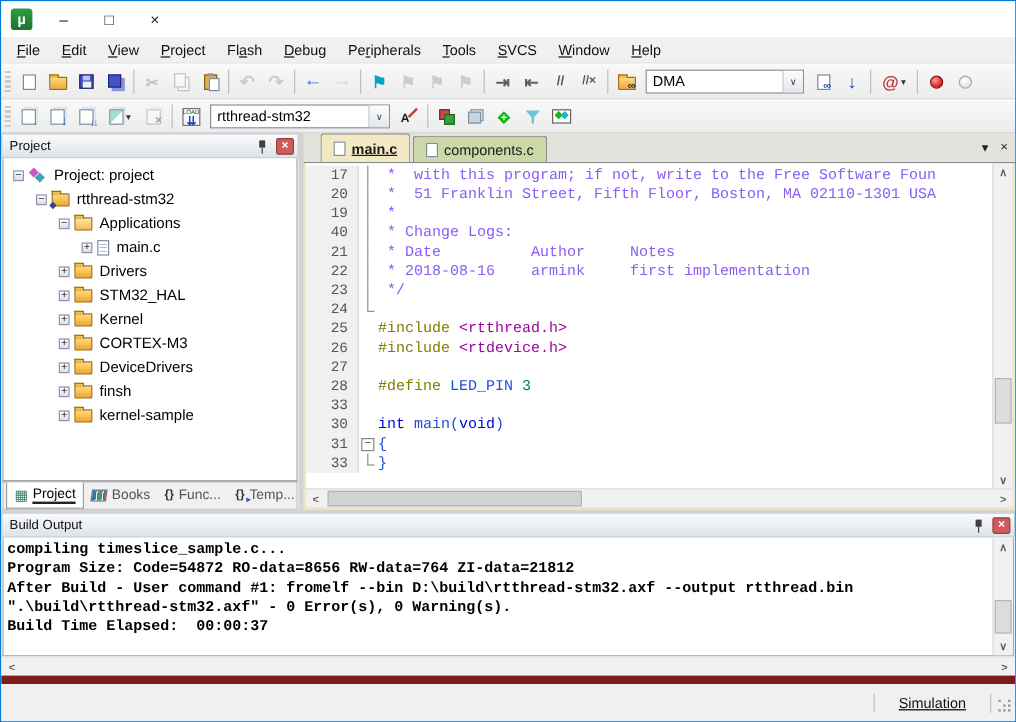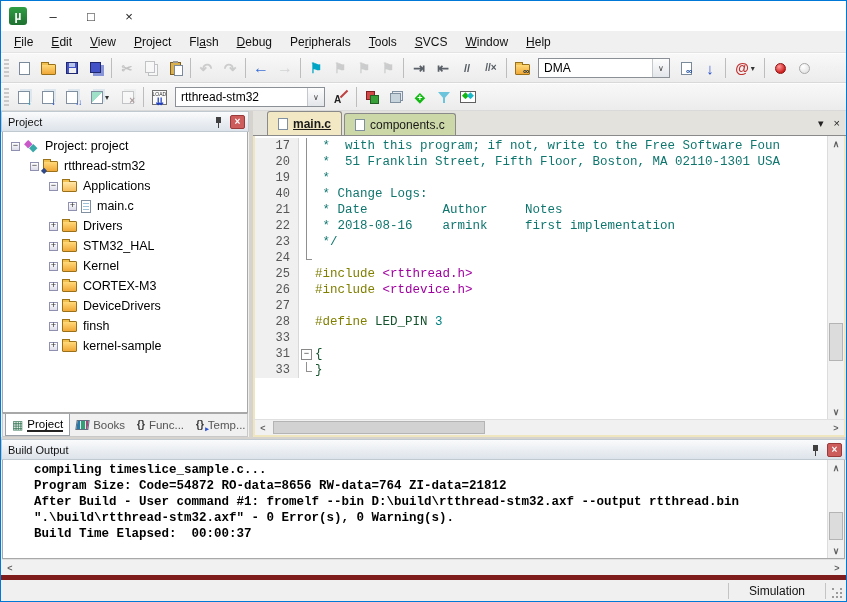--- a/index.html
+++ b/index.html
@@ -135,39 +135,39 @@
   .code{flex:1;background:#fff;overflow:hidden;font-family:"Liberation Mono","DejaVu Sans Mono",monospace;
     font-size:12.5px;line-height:16px;padding-top:2px;}
   .cl{display:flex;height:16px;white-space:pre;}
   .ln{width:44px;flex:none;text-align:right;padding-right:8px;color:#555;background:#f0f0f0;border-right:1px solid #d8d8d8;font-size:12px;}
   .fold{width:16px;flex:none;position:relative;}
   .fm-line::before{content:"";position:absolute;left:7px;top:0;bottom:0;width:1px;background:#909090;}
   .fm-end::before{content:"";position:absolute;left:7px;top:0;height:9px;width:5px;border-left:1px solid #909090;border-bottom:1px solid #909090;}
   .fm-box::before{content:"−";position:absolute;left:2px;top:3px;width:9px;height:9px;border:1px solid #888;background:#fff;
     font-size:9px;line-height:8px;text-align:center;color:#333;}
   .codeseg{white-space:pre;}
-  .s-c{color:#0f766e;} .s-d{color:#7f7f00;} .s-h{color:#a000a0;} .s-k{color:#0000dd;} .s-n{color:#008080;} .s-t{color:#14532d;}
+  .s-c{color:#8b5cf6;} .s-d{color:#7f7f00;} .s-h{color:#a000a0;} .s-k{color:#0000dd;} .s-n{color:#008080;} .s-t{color:#1d4ed8;}
   
   .vsb{width:17px;background:#f1f1f1;border-left:1px solid #dcdcdc;display:flex;flex-direction:column;flex:none;}
   .sb-btn{height:15px;display:flex;align-items:center;justify-content:center;color:#606060;font-size:9px;flex:none;font-weight:bold;}
   .vtrack{flex:1;position:relative;}
   .vthumb{position:absolute;left:1px;right:1px;background:#dcdcdc;border:1px solid #b4b4b4;}
   .hsb{height:16px;background:#f1f1f1;border-top:1px solid #e0e0e0;display:flex;align-items:stretch;flex:none;}
   .hsb .sb-btn{height:auto;width:16px;}
   .htrack{flex:1;position:relative;}
   .hthumb{position:absolute;top:1px;bottom:1px;background:#d2d2d2;border:1px solid #b4b4b4;}
   .ed-bottom-frame{height:2px;background:#efe6bf;flex:none;}
   
   .build-panel{height:138px;flex:none;display:flex;flex-direction:column;background:#f0f0f0;border-top:2px solid #d6d3ce;}
-  .bo-body{flex:1;display:flex;min-height:0;margin:0 1px;border:1px solid #a8a8a8;border-top:none;background:#fff;padding-left:28px;}
+  .bo-body{flex:1;display:flex;min-height:0;margin:0 1px;border:1px solid #a8a8a8;border-top:none;background:#fff;}
   .bo-text{flex:1;overflow:hidden;font-family:"Liberation Mono","DejaVu Sans Mono",monospace;font-size:12.5px;
     font-weight:bold;line-height:16px;padding:2px 0 0 3px;color:#000;}
   .bo-line{white-space:pre;height:16px;}
   
-  .statusbar{height:26px;flex:none;background:#f0f0f0;border-top:5px solid #7f1d1d;display:flex;align-items:center;}
+  .statusbar{height:38px;flex:none;background:#f0f0f0;border-top:7px solid #7f1d1d;display:flex;align-items:center;text-decoration:underline;}
   .sb-fill{flex:1;}
   .sb-sep{width:1px;height:16px;background:#c4c4c4;margin:0 6px;}
   .sb-mode{font-size:12px;color:#111;padding:0 14px;}
   .gripdots{width:12px;height:12px;position:relative;margin:6px 2px 0 0;}
   .gripdots::before{content:"";position:absolute;width:2px;height:2px;background:#9a9a9a;
     box-shadow:8px 8px 0 #9a9a9a,8px 4px 0 #9a9a9a,4px 8px 0 #9a9a9a,8px 0 0 #9a9a9a,0 8px 0 #9a9a9a,4px 4px 0 #9a9a9a;}
 </style>
 </head>
 <body>
 
@@ -454,20 +454,21 @@
             <span class="cl"><span class="ln">40</span><span class="fold fm-line"></span><span class="codeseg s-c"> * Change Logs:</span></span>
             <span class="cl"><span class="ln">21</span><span class="fold fm-line"></span><span class="codeseg s-c"> * Date          Author     Notes</span></span>
             <span class="cl"><span class="ln">22</span><span class="fold fm-line"></span><span class="codeseg s-c"> * 2018-08-16    armink     first implementation</span></span>
             <span class="cl"><span class="ln">23</span><span class="fold fm-line"></span><span class="codeseg s-c"> */</span></span>
             <span class="cl"><span class="ln">24</span><span class="fold fm-end"></span></span>
             <span class="cl"><span class="ln">25</span><span class="fold"></span><span class="codeseg s-d">#include</span><span class="codeseg s-t"> </span><span class="codeseg s-h">&lt;rtthread.h&gt;</span></span>
             <span class="cl"><span class="ln">26</span><span class="fold"></span><span class="codeseg s-d">#include</span><span class="codeseg s-t"> </span><span class="codeseg s-h">&lt;rtdevice.h&gt;</span></span>
             <span class="cl"><span class="ln">27</span><span class="fold"></span></span>
             <span class="cl"><span class="ln">28</span><span class="fold"></span><span class="codeseg s-d">#define</span><span class="codeseg s-t"> LED_PIN </span><span class="codeseg s-n">3</span></span>
             <span class="cl"><span class="ln">33</span><span class="fold"></span></span>
+            <span class="cl"><span class="ln">30</span><span class="fold"></span><span class="codeseg s-k">int</span><span class="codeseg s-t"> main(</span><span class="codeseg s-k">void</span><span class="codeseg s-t">)</span></span>
             <span class="cl"><span class="ln">31</span><span class="fold fm-box"></span><span class="codeseg s-t">{</span></span>
             <span class="cl"><span class="ln">33</span><span class="fold fm-end"></span><span class="codeseg s-t">}</span></span>
           </div>
         <div class="vsb" id="ed-vsb">
             <span class="sb-btn">∧</span>
             <span class="vtrack">
               <span class="vthumb" style="top: 68%; height: 38px;"></span>
             </span>
             <span class="sb-btn">∨</span>
           </div>

